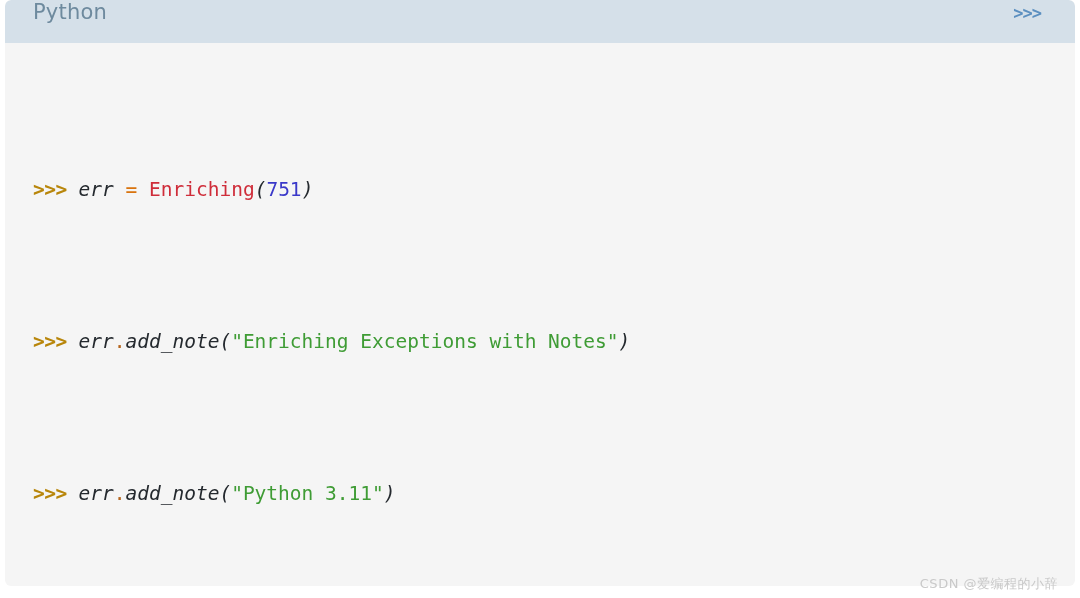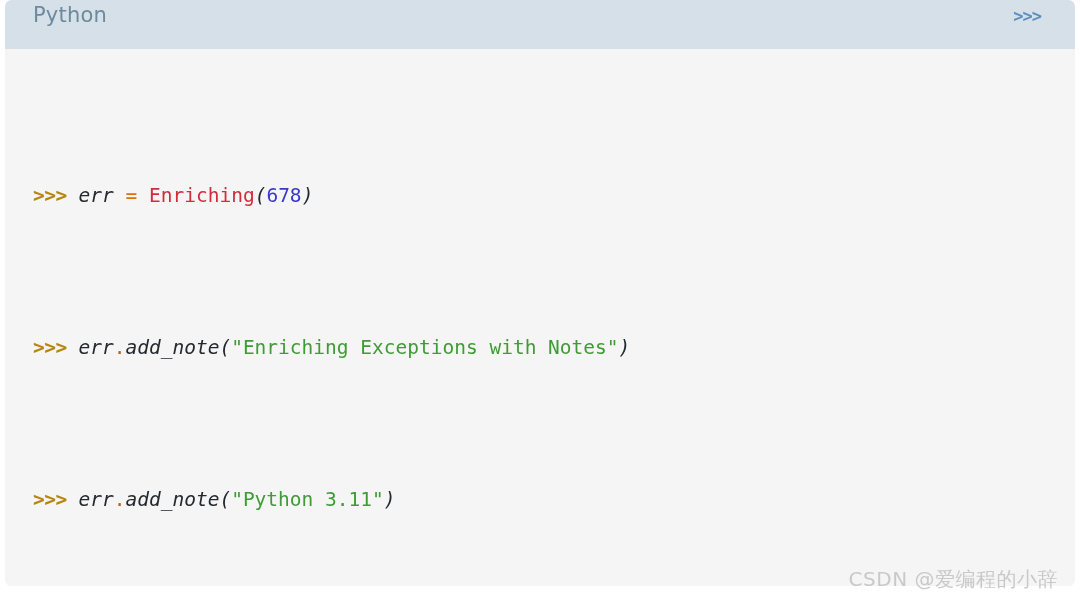--- a/index.html
+++ b/index.html
@@ -29,21 +29,21 @@
     width: 1070px;
     height: 586px;
     background: #f5f5f5;
     border-radius: 6px;
     overflow: hidden;
     box-sizing: border-box;
   }
 
   .code-header {
     position: relative;
-    height: 49px;
+    height: 43px;
     background: #d5e0e9;
     border-radius: 6px 6px 0 0;
     display: flex;
     align-items: center;
     justify-content: space-between;
     padding: 0 34px 16px 28px;
     box-sizing: border-box;
   }
 
   .lang-label {
@@ -86,41 +86,41 @@
   .tok-num      { color: #3a38c9; }
   .tok-str      { color: #3f9c35; }
   .tok-dot      { color: #b5651d; }
 
   
   .watermark {
     position: absolute;
     right: 22px;
     bottom: 5px;
     font-family: "DejaVu Sans", sans-serif;
-    font-size: 20px;
+    font-size: 13px;
     color: #c9c9c9;
     white-space: nowrap;
     letter-spacing: 0.5px;
   }
 </style>
 </head>
 <body>
 
 <div id="stage">
 
   <div class="code-panel">
 
     <div class="code-header">
       <span class="lang-label">Python</span>
       <span class="prompt-badge">&gt;&gt;&gt;</span>
     </div>
 
     <div class="code-body">
 
-      <div class="code-line"><span class="tok-prompt">&gt;&gt;&gt;</span><span class="tok-plain"> </span><span class="tok-plain">err</span><span class="tok-plain"> </span><span class="tok-op">=</span><span class="tok-plain"> </span><span class="tok-exc">Enriching</span><span class="tok-plain">(</span><span class="tok-num">678</span><span class="tok-plain">)</span></div>
+      <div class="code-line"><span class="tok-prompt">&gt;&gt;&gt;</span><span class="tok-plain"> </span><span class="tok-plain">err</span><span class="tok-plain"> </span><span class="tok-op">=</span><span class="tok-plain"> </span><span class="tok-exc">Enriching</span><span class="tok-plain">(</span><span class="tok-num">751</span><span class="tok-plain">)</span></div>
 
       <div class="code-line"><span class="tok-prompt">&gt;&gt;&gt;</span><span class="tok-plain"> </span><span class="tok-plain">err</span><span class="tok-dot">.</span><span class="tok-plain">add_note</span><span class="tok-plain">(</span><span class="tok-str">"Enriching Exceptions with Notes"</span><span class="tok-plain">)</span></div>
 
       <div class="code-line"><span class="tok-prompt">&gt;&gt;&gt;</span><span class="tok-plain"> </span><span class="tok-plain">err</span><span class="tok-dot">.</span><span class="tok-plain">add_note</span><span class="tok-plain">(</span><span class="tok-str">"Python 3.11"</span><span class="tok-plain">)</span></div>
 
       
 
       
 
       

